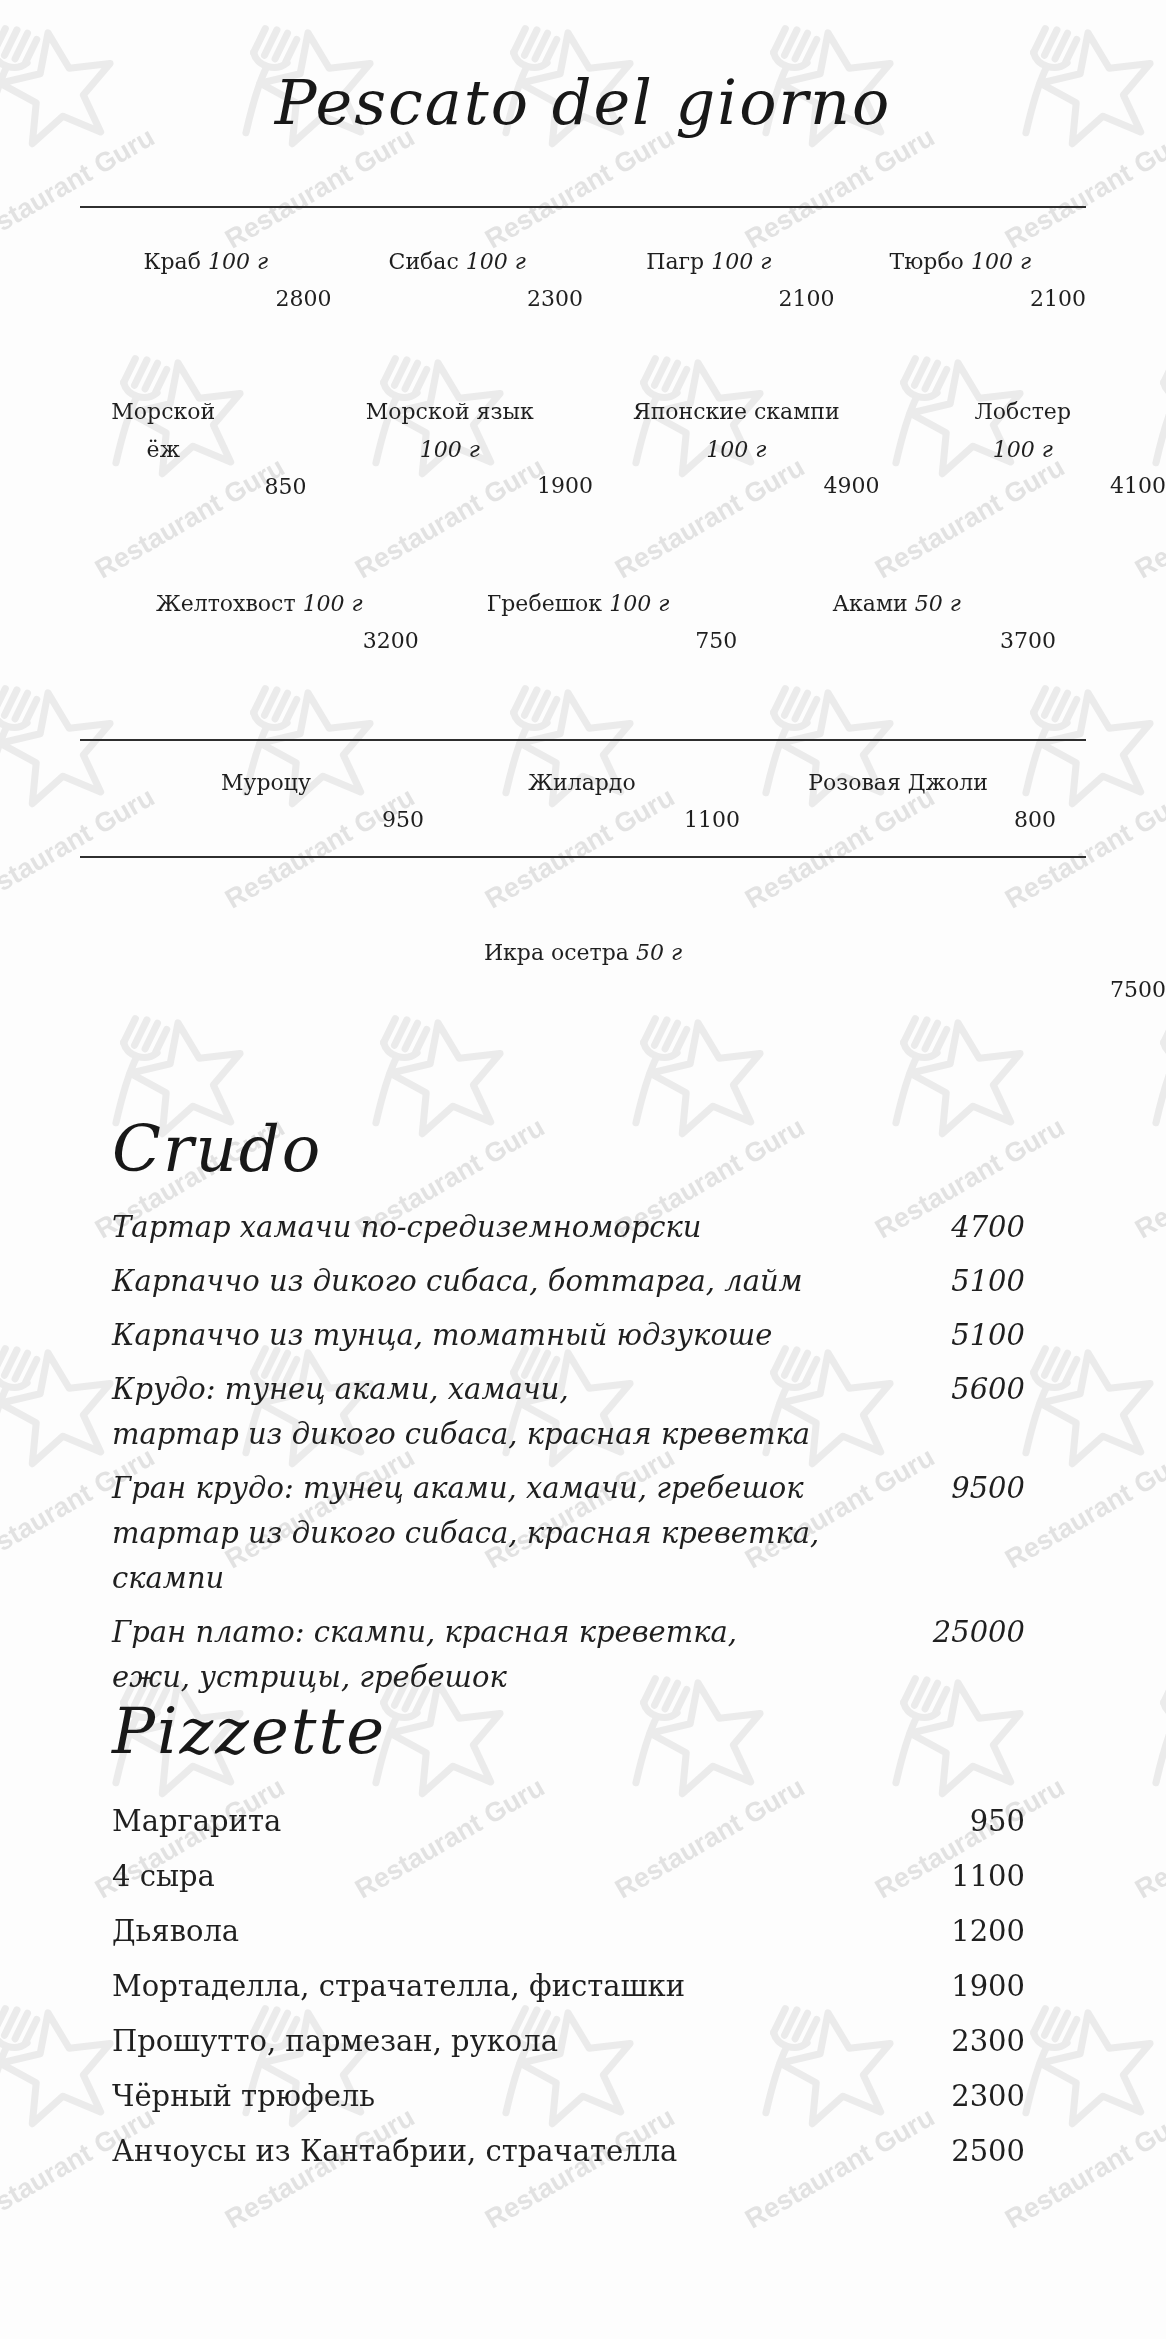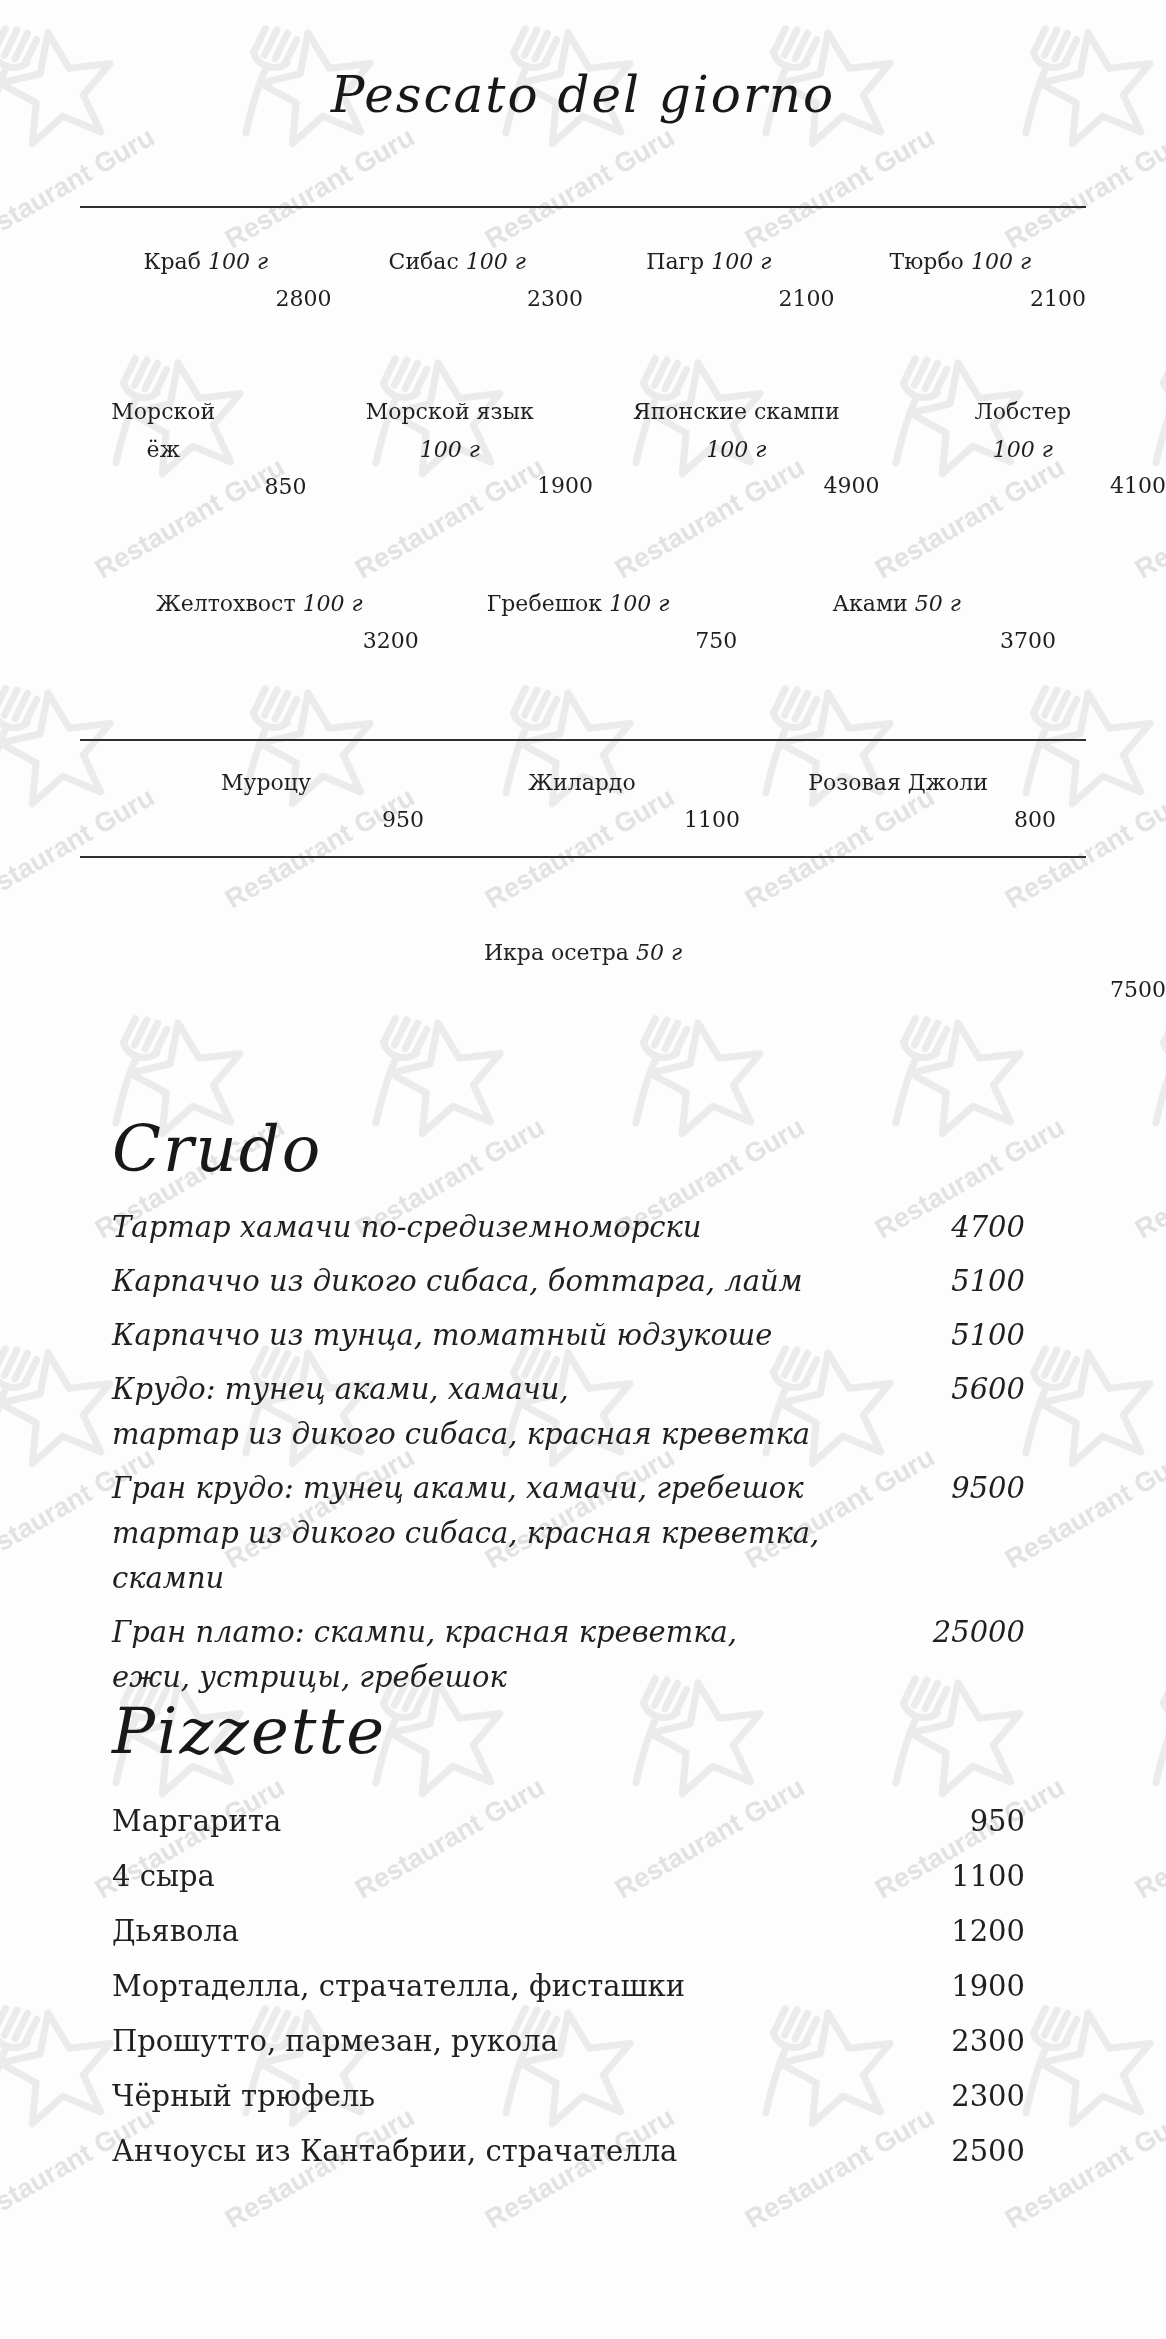--- a/index.html
+++ b/index.html
@@ -17,21 +17,21 @@
     position:absolute;left:-25px;top:158px;width:310px;text-align:center;
     font-family:"Liberation Sans","DejaVu Sans",sans-serif;font-weight:bold;
     font-size:27px;color:#e2e2e2;transform:rotate(-30deg);white-space:nowrap;
   }
   
   .menu{position:absolute;inset:0;}
   .script{
     font-family:"DejaVu Serif","Liberation Serif",serif;font-style:italic;font-weight:normal;
     margin:0;letter-spacing:2px;color:#181818;
   }
-  .page-title{position:absolute;left:0;right:0;top:66px;text-align:center;font-size:50px;}
+  .page-title{position:absolute;left:0;right:0;top:66px;text-align:center;font-size:62px;}
   .rule{position:absolute;left:80px;width:1006px;height:0;border:none;border-top:2px solid #2f2f2f;margin:0;}
   .rule-top{top:206px;}
   .rule-oyster-top{top:739px;}
   .rule-oyster-bottom{top:856px;}
   .grid{position:absolute;left:0;right:0;display:grid;text-align:center;}
   .row1{top:243px;grid-template-columns:repeat(4,1fr);padding:0 80px;}
   .row2{top:393px;grid-template-columns:repeat(4,1fr);padding:0 0 0 20px;}
   .row3{top:585px;grid-template-columns:repeat(3,1fr);padding:0 110px 0 100px;}
   .oysters{top:764px;grid-template-columns:repeat(3,1fr);padding:0 110px 0 100px;margin-left:8px;}
   .caviar-wrap{top:934px;grid-template-columns:1fr;padding:0;}

